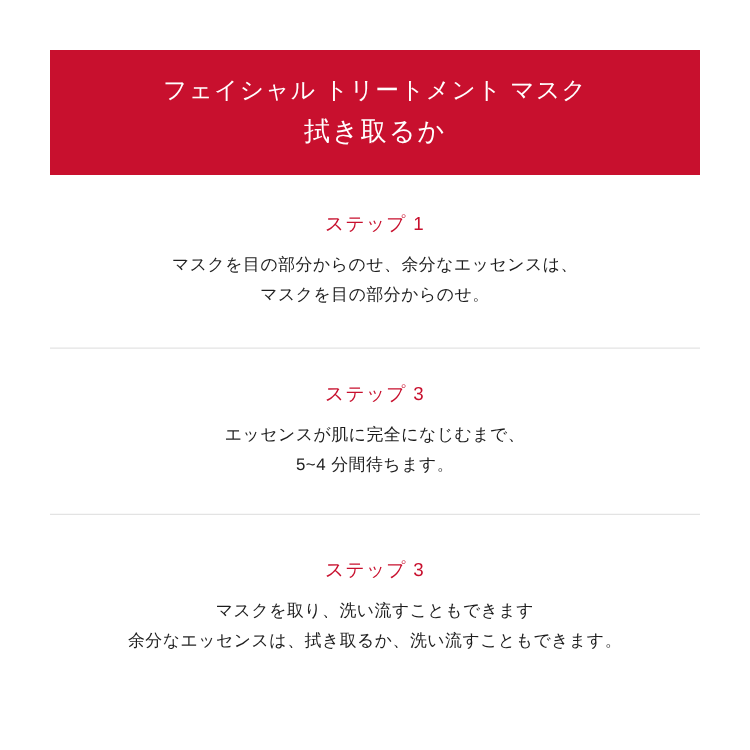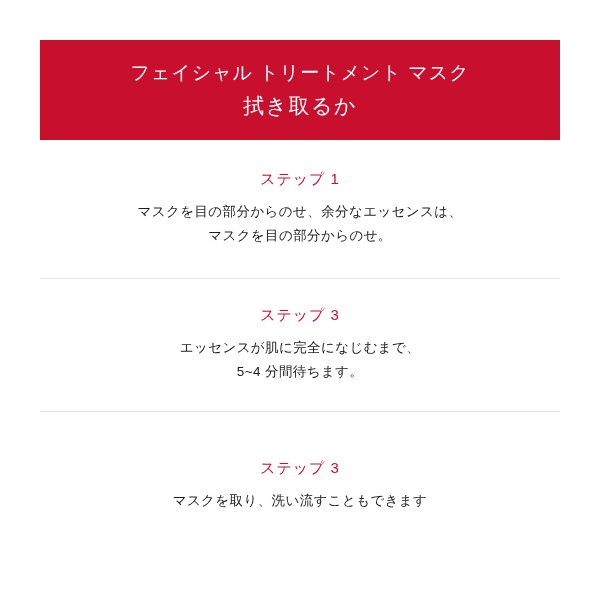--- a/index.html
+++ b/index.html
@@ -118,18 +118,19 @@
         <div class="step-body">
           <div>エッセンスが肌に完全になじむまで、</div>
           <div>5~4 分間待ちます。</div>
         </div>
       </div>
 
       <div class="step step-3">
         <div class="step-title">ステップ 3</div>
         <div class="step-body">
           <div>マスクを取り、洗い流すこともできます</div>
+          <div>余分なエッセンスは、拭き取るか、洗い流すこともできます。</div>
         </div>
       </div>
 
     </div>
   </div>
 </div>
 
 </body></html>

